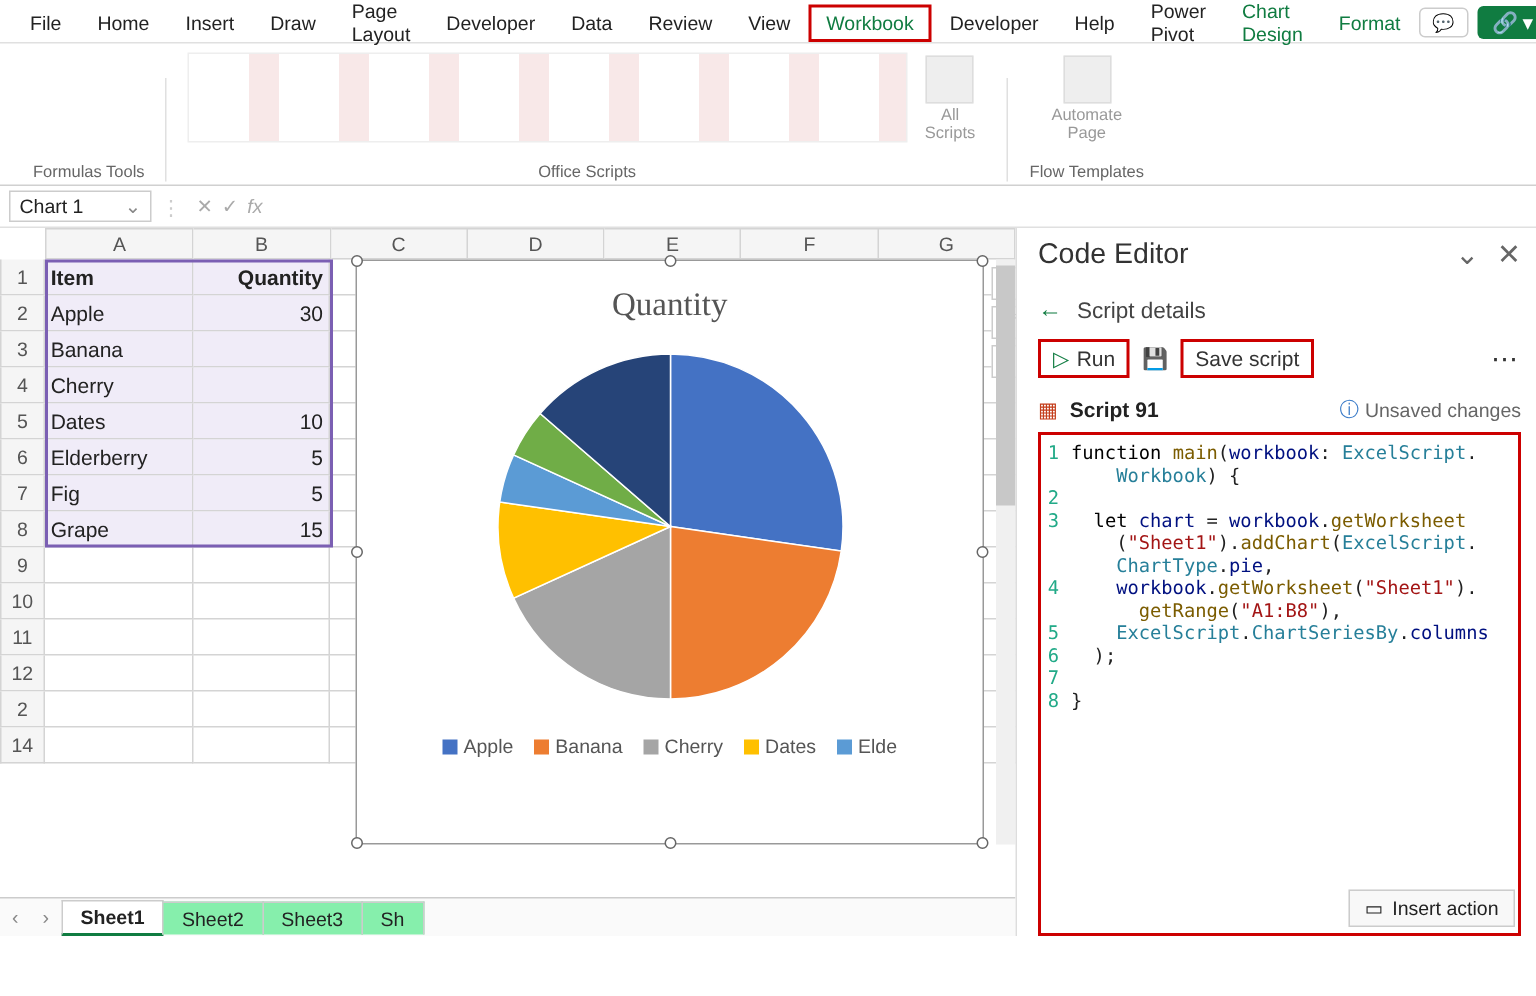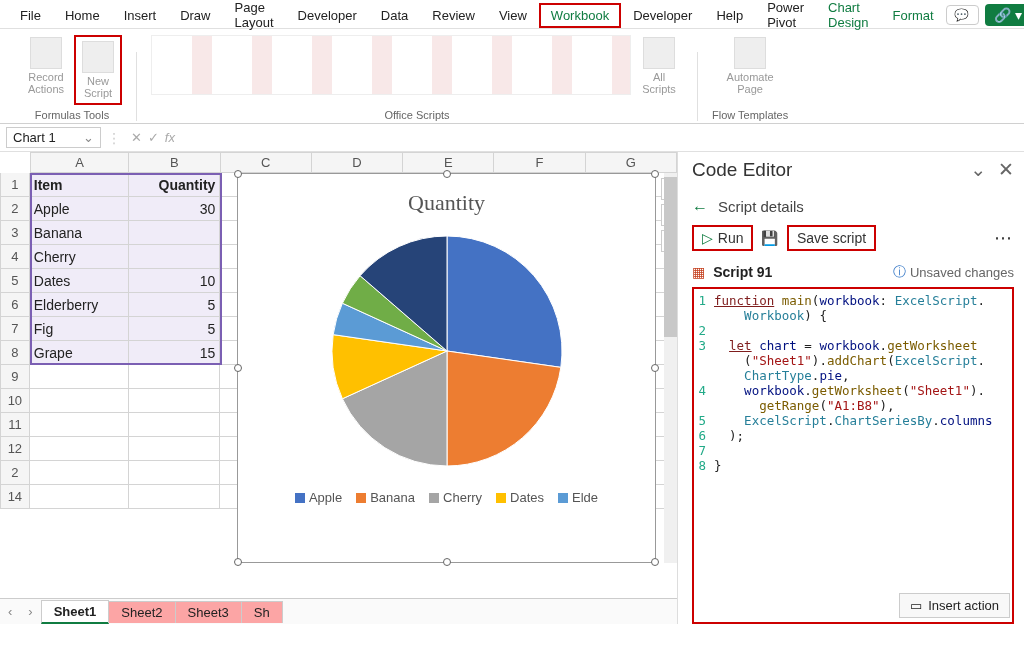--- a/index.html
+++ b/index.html
@@ -67,27 +67,27 @@
   .editor-actions { display:flex; align-items:center; gap:8px; margin-bottom:12px;}
   .editor-btn { display:flex; align-items:center; gap:5px; padding:3px 8px; font-size:14px; color:#333; border:2px solid transparent;}
   .editor-btn.red{border:2px solid #c00;}
   .ellipsis{margin-left:auto; font-size:18px; color:#333; letter-spacing:2px;}
   .script-name-row { display:flex; align-items:center; gap:8px; font-size:14px; margin-bottom:6px;}
   .unsaved{ color:#666; display:flex; align-items:center;gap:4px; margin-left:auto; font-size:13px;}
   .code-box { border:2px solid #c00; flex:1; padding:4px 2px; font-family:Consolas,monospace; font-size:12.5px; position:relative; overflow:hidden;}
   .code-line{display:flex;}
   .line-num{width:18px;text-align:right;color:#2a8;padding-right:8px;flex-shrink:0;}
   .code-text{white-space:pre-wrap;}
-  .kw{color:#7f1d1d;text-decoration:underline;} .fn{color:#7b5c00;} .str{color:#a31515;} .type{color:#267f99;} .prop{color:#001080;}
+  .kw{color:#000000;} .fn{color:#7b5c00;} .str{color:#a31515;} .type{color:#267f99;} .prop{color:#001080;}
   .insert-action{ position:absolute; right:14px; bottom:6px; border:1px solid #ccc;background:#f8f8f8;padding:4px 10px;font-size:13px;display:flex;align-items:center;gap:6px;}
   
   
   .sheet-tabs { position:absolute; bottom:0; left:0; width:677px; height:26px; border-top:1px solid #ccc; display:flex; align-items:center; background:#fafafa; font-size:13px;}
   .sheet-nav{padding:0 8px;color:#888;}
-  .sheet-tab{padding:3px 12px;border:1px solid #ccc;border-bottom:none;background:#fca5a5;margin-right:-1px;}
+  .sheet-tab{padding:3px 12px;border:1px solid #ccc;border-bottom:none;background:#86efac;margin-right:-1px;}
   .sheet-tab.active{background:#fff;font-weight:bold;border-bottom:2px solid #107C41;}
   
   .vscroll{position:absolute;right:0;top:21px;width:13px;height:390px;background:#f0f0f0;}
   .vscroll-thumb{background:#c8c8c8;width:100%;height:160px;margin-top:4px;}
 </style>
 </head>
 <body>
 
 <div class="ribbon-tabs" id="ribbon-tabs-row">
   <div class="ribbon-tab">File</div>
@@ -106,30 +106,20 @@
     <div class="ribbon-tab green">Chart Design</div>
     <div class="ribbon-tab green">Format</div>
     <div class="ribbon-right">
     <div class="ribbon-right-btn">💬</div>
     <div class="share-btn">🔗<span>▾</span></div>
   </div>
 </div>
 
 <div class="ribbon-content">
   <div class="ribbon-group">
-    <div class="ribbon-group-items">
-      <div class="ribbon-btn-lg">
-        <div class="ribbon-icon-lg"></div>
-        <span>Record Actions</span>
-      </div>
-      <div class="ribbon-btn-lg highlight">
-        <div class="ribbon-icon-lg"></div>
-        <span>New Script</span>
-      </div>
-    </div>
     <div class="ribbon-group-label">Formulas Tools</div>
   </div>
   <div class="ribbon-divider"></div>
   <div class="ribbon-group" style="flex:0 0 auto;">
     <div class="ribbon-group-items">
       <div class="gallery-placeholder"></div>
       <div class="ribbon-btn-lg">
         <div class="ribbon-icon-lg"></div>
         <span>All Scripts</span>
       </div>

